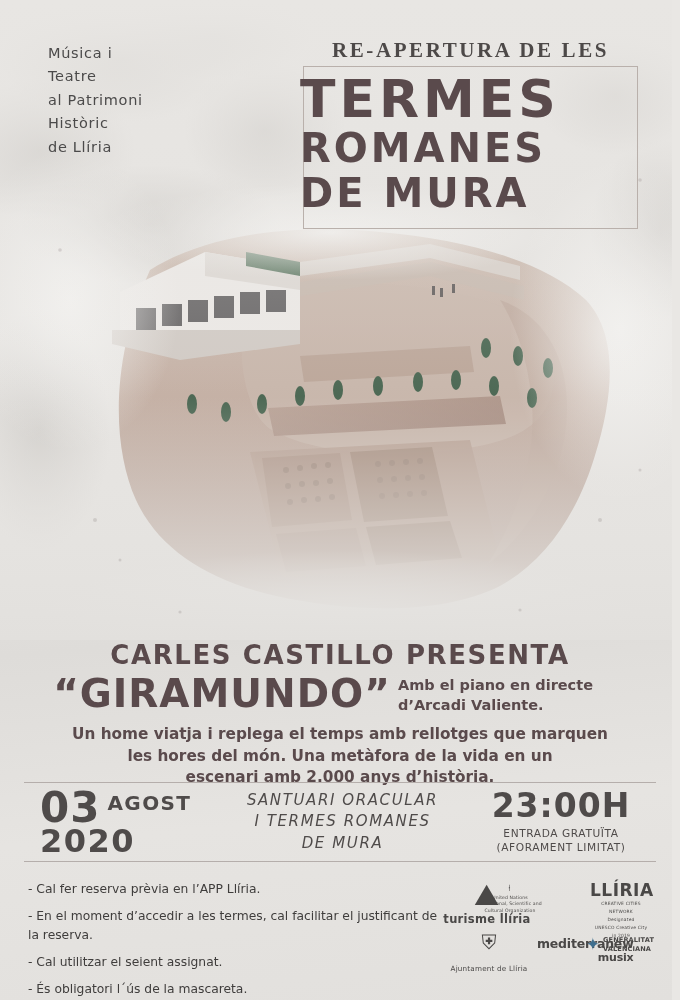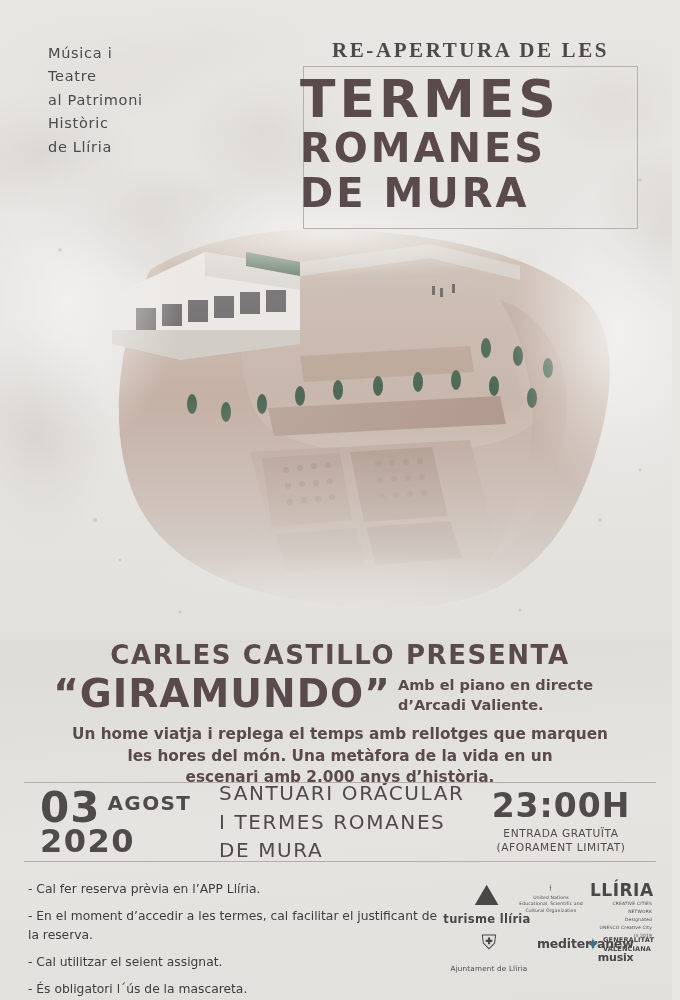--- a/index.html
+++ b/index.html
@@ -176,25 +176,27 @@
   }
   .year {
     font-size: 32px;
     font-weight: bold;
     letter-spacing: 1.5px;
     line-height: 1;
     margin-top: -3px;
   }
   .venue-col {
     flex: 1;
+    text-align: center;
     color: #4f4b4a;
-    font-size: 20px;
+    font-size: 15px;
     letter-spacing: 1.6px;
     line-height: 1.42;
     font-family: "DejaVu Sans", sans-serif;
+    font-style: italic;
   }
   .time-col {
     width: 190px;
     text-align: center;
     color: #4f4b4a;
     font-family: "DejaVu Sans", sans-serif;
   }
   .time {
     font-size: 33px;
     font-weight: bold;
@@ -261,21 +263,22 @@
     letter-spacing: 0.1px;
   }
   .unesco-block .temple {
     font-size: 9px;
     letter-spacing: 1px;
     margin-bottom: 1px;
   }
   .lliria-block {
     width: 62px;
     color: #4a4847;
-    text-align: right;
+    text-align: center;
+    margin-left: 41px;
   }
   .lliria-block .name {
     font-size: 17px;
     font-weight: bold;
     letter-spacing: 0.5px;
     line-height: 1;
   }
   .lliria-block .sub {
     font-size: 4.4px;
     line-height: 1.35;

